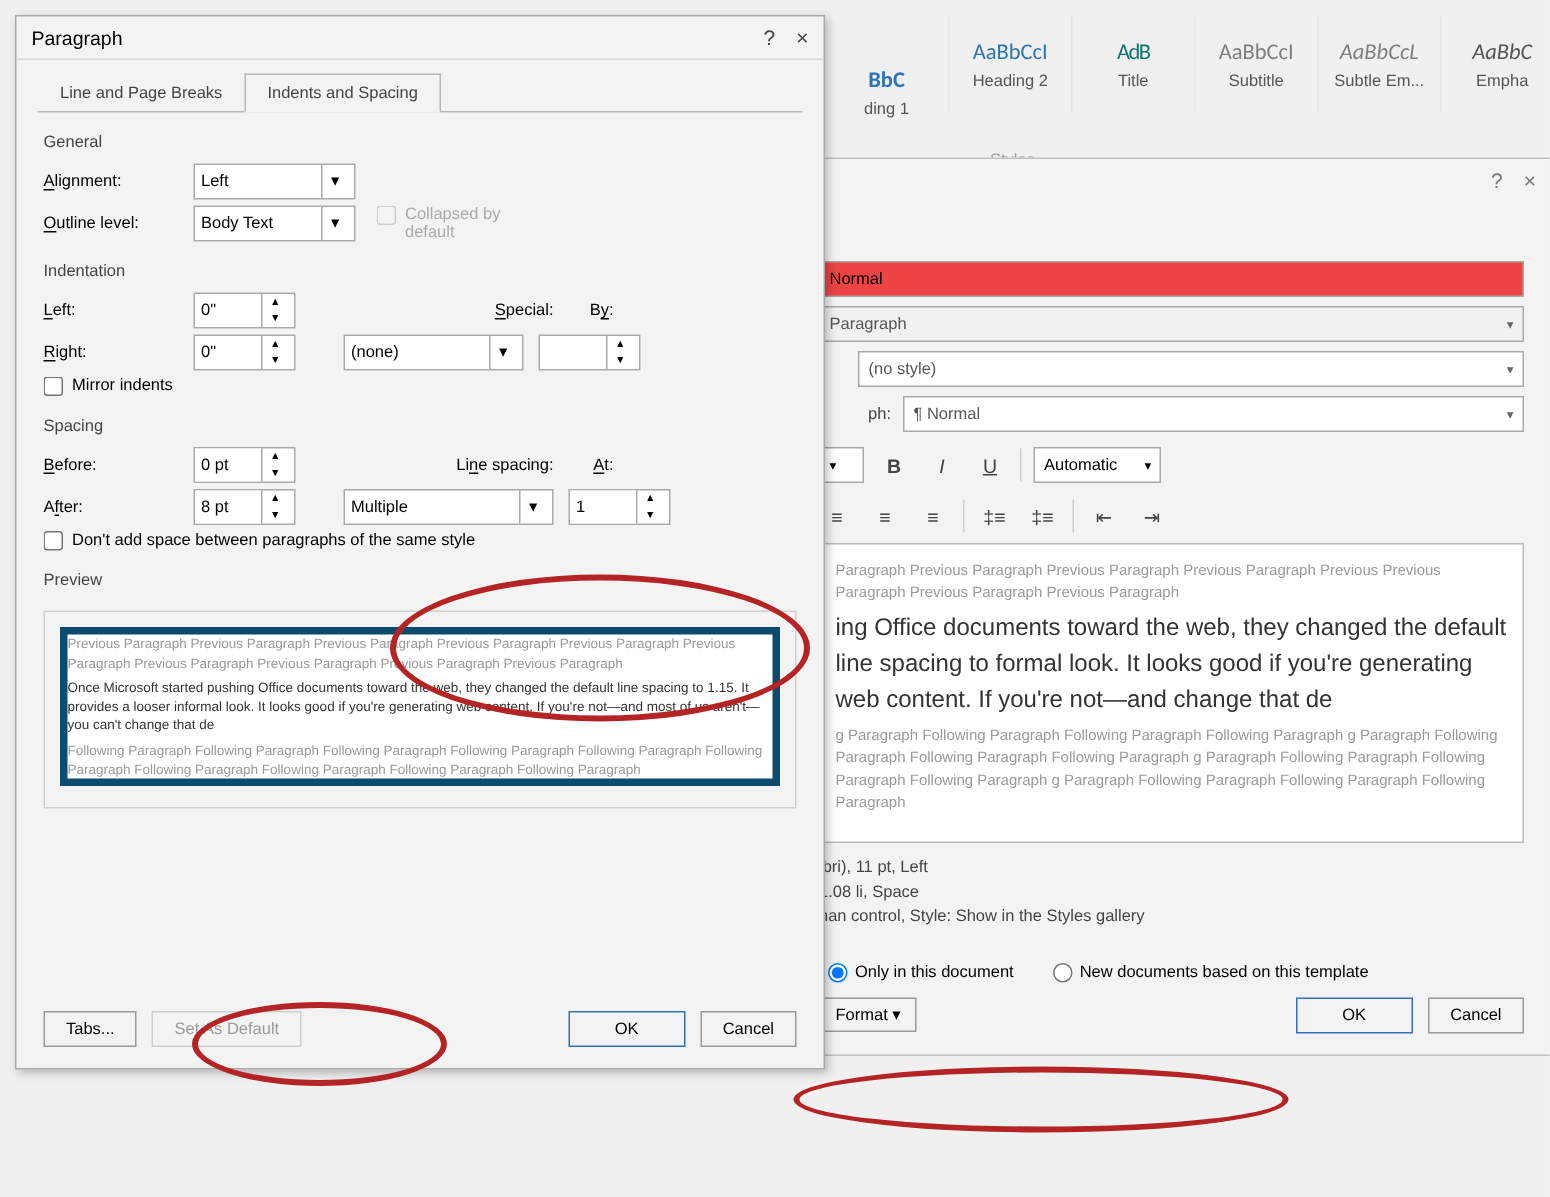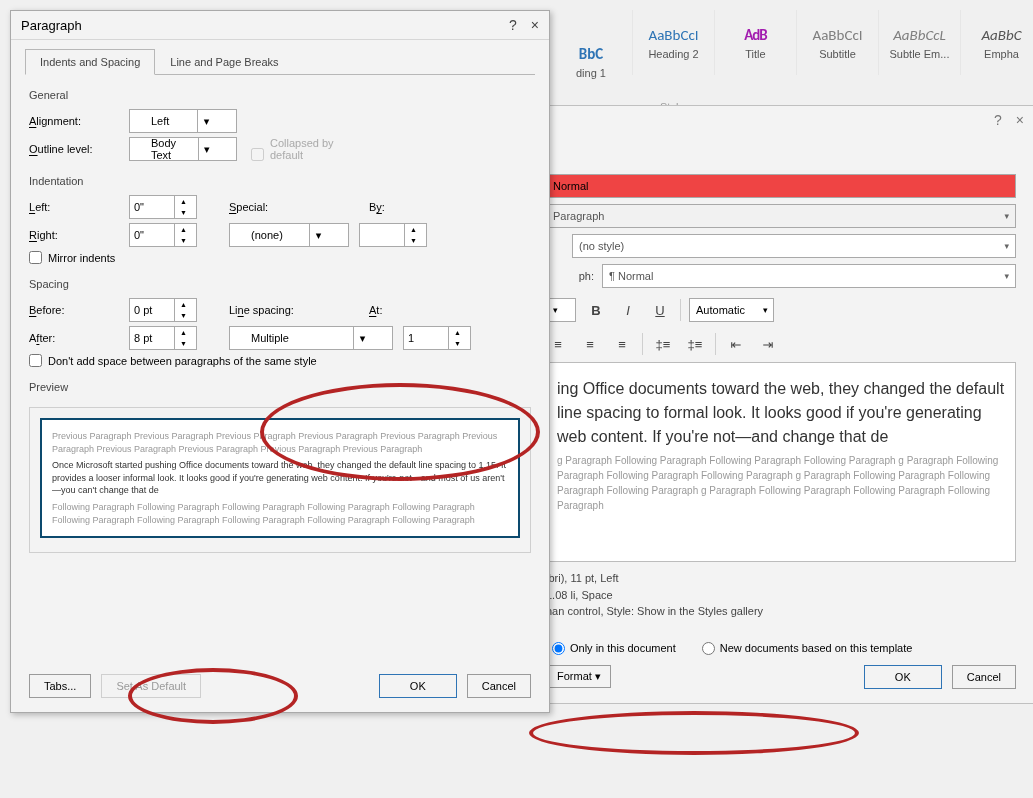--- a/index.html
+++ b/index.html
@@ -29,21 +29,21 @@
   align-items: center;
   justify-content: center;
   border-left: 1px solid #e6e6e6;
   font-size: 11px;
   color: #555;
 }
 .style-tile:first-child { border-left: none; }
 .style-tile .preview { font-family: "Calibri", sans-serif; margin-bottom: 4px; font-size: 15px; }
 .p-h1 { color: #2e74b5; font-weight: bold; font-size: 18px; margin-top: 39px; }
 .p-h2 { color: #2e74b5; font-size: 15px; }
-.p-title { font-weight: bold; font-size: 24px; color:#a21caf; letter-spacing:-1px;}
+.p-title { font-weight: normal; font-size: 24px; color:#0f766e; letter-spacing:-1px;}
 .p-sub { color: #7f7f7f; font-size:15px;}
 .p-subem { color: #7f7f7f; font-style: italic; font-size:15px;}
 .p-emph { font-style: italic; font-size:15px;}
 .ribbon-title {
   position:absolute; top:101px; left:660px; color:#9a9a9a; font-size:11px;
 }
 
 
 .dialog {
   position: absolute;
@@ -66,40 +66,40 @@
 .tab {
   padding:6px 14px; font-size:11px; color:#444; border:1px solid transparent;
   border-bottom:none; position:relative; top:1px;
 }
 .tab.active {
   background:#f3f3f3; border-color:#b7b7b7; border-bottom:1px solid #f3f3f3;
 }
 .group-title { color:#444; font-size:11px; margin:14px 18px 8px 18px; }
 .row { display:flex; align-items:center; margin:4px 18px; font-size:11px;}
 .row label { width:100px; text-decoration-color:#666; text-underline-offset:2px;}
-.row label.noul { text-decoration:none; }
+.row label.noul { text-decoration:none;text-align:right; }
 .row label .ul { text-decoration:underline; }
 .dd, .spin, .input {
   height:24px; border:1px solid #a9a9a9; background:#fff; display:inline-flex; align-items:center;
   font-size:11px;
 }
-.dd { width:108px; justify-content:space-between; padding:0 21px; }
+.dd { width:108px; justify-content:space-between; padding:0 4px; }
 .dd .arr { width:18px; text-align:center; border-left:1px solid #a9a9a9; line-height:22px;}
 .spin { width:68px; position:relative; }
 .spin input { border:none; width:44px; height:22px; font-size:11px; padding-left:4px;}
 .spin .spbtn { width:18px; border-left:1px solid #a9a9a9; display:flex; flex-direction:column;}
 .spin .spbtn span { flex:1; text-align:center; font-size:7px; line-height:11px;}
-.chk { display:flex; align-items:flex-end; gap:6px; font-size:11px; margin-left:18px;}
+.chk { display:flex; align-items:flex-start; gap:6px; font-size:11px; margin-left:18px;}
 .chk input { width:13px; height:13px; }
 
 fieldset.preview {
   margin:14px 18px 0 18px; border:1px solid #cfcfcf; padding:10px 10px 14px 10px; font-size:9px; color:#999;
 }
 fieldset.preview .inner {
-  border:2px solid #0c4a6e; background:#fff; padding:10px; line-height:1.4;
+  border:5px solid #0c4a6e; background:#fff; line-height:1.4;
 }
 fieldset.preview .body { color:#333; font-size:9px; margin:4px 0;}
 .btnrow {
   position:absolute; bottom:14px; left:18px; right:18px;
   display:flex; gap:10px; align-items:center;
 }
 .btn {
   border:1px solid #9a9a9a; background:#f3f3f3; padding:5px 14px; font-size:11px;
 }
 .btn.grey { color:#9a9a9a; border-color:#cfcfcf;}
@@ -226,20 +226,21 @@
     <span class="tbtn">≡</span>
     <span class="sep"></span>
     <span class="tbtn">‡≡</span>
     <span class="tbtn">‡≡</span>
     <span class="sep"></span>
     <span class="tbtn">⇤</span>
     <span class="tbtn">⇥</span>
   </div>
 
   <div class="previewbox">
+    <div>Paragraph Previous Paragraph Previous Paragraph Previous Paragraph Previous Previous Paragraph Previous Paragraph Previous Paragraph</div>
     <div class="body">ing Office documents toward the web, they changed the default line spacing to formal look. It looks good if you're generating web content. If you're not—and change that de</div>
     <div>g Paragraph Following Paragraph Following Paragraph Following Paragraph g Paragraph Following Paragraph Following Paragraph Following Paragraph g Paragraph Following Paragraph Following Paragraph Following Paragraph g Paragraph Following Paragraph Following Paragraph Following Paragraph</div>
   </div>
   <div class="descbox">
     <div>ibri), 11 pt, Left</div>
     <div>1.08 li, Space</div>
     <div>han control, Style: Show in the Styles gallery</div>
   </div>
 
   <div class="radio-row">
@@ -263,22 +264,22 @@
 
 <div class="dialog">
   <div class="titlebar">
     <span class="title">Paragraph</span>
     <div class="btns">
       <span>?</span>
       <span>×</span>
     </div>
   </div>
   <div class="tabs">
+    <div class="tab">Line and Page Breaks</div>
     <div class="tab active">Indents and Spacing</div>
-    <div class="tab">Line and Page Breaks</div>
   </div>
 
   <div class="group-title">General</div>
   <div class="row">
     <label><span class="ul">A</span>lignment:</label>
     <div class="dd">
         <span>Left</span>
         <span class="arr">▾</span>
       </div>
   </div>
@@ -354,21 +355,21 @@
   <div class="row">
     <label>A<span class="ul">f</span>ter:</label>
     <div class="spin">
         <input value="8 pt" style="">
         <div class="spbtn">
           <span>▲</span>
           <span>▼</span>
         </div>
       </div>
     <div style="width:32px"></div>
-    <div class="dd" style="width:164px">
+    <div class="dd" style="width:140px">
         <span>Multiple</span>
         <span class="arr">▾</span>
       </div>
     <div style="width:10px"></div>
     <div class="spin">
         <input value="1" style="">
         <div class="spbtn">
           <span>▲</span>
           <span>▼</span>
         </div>

